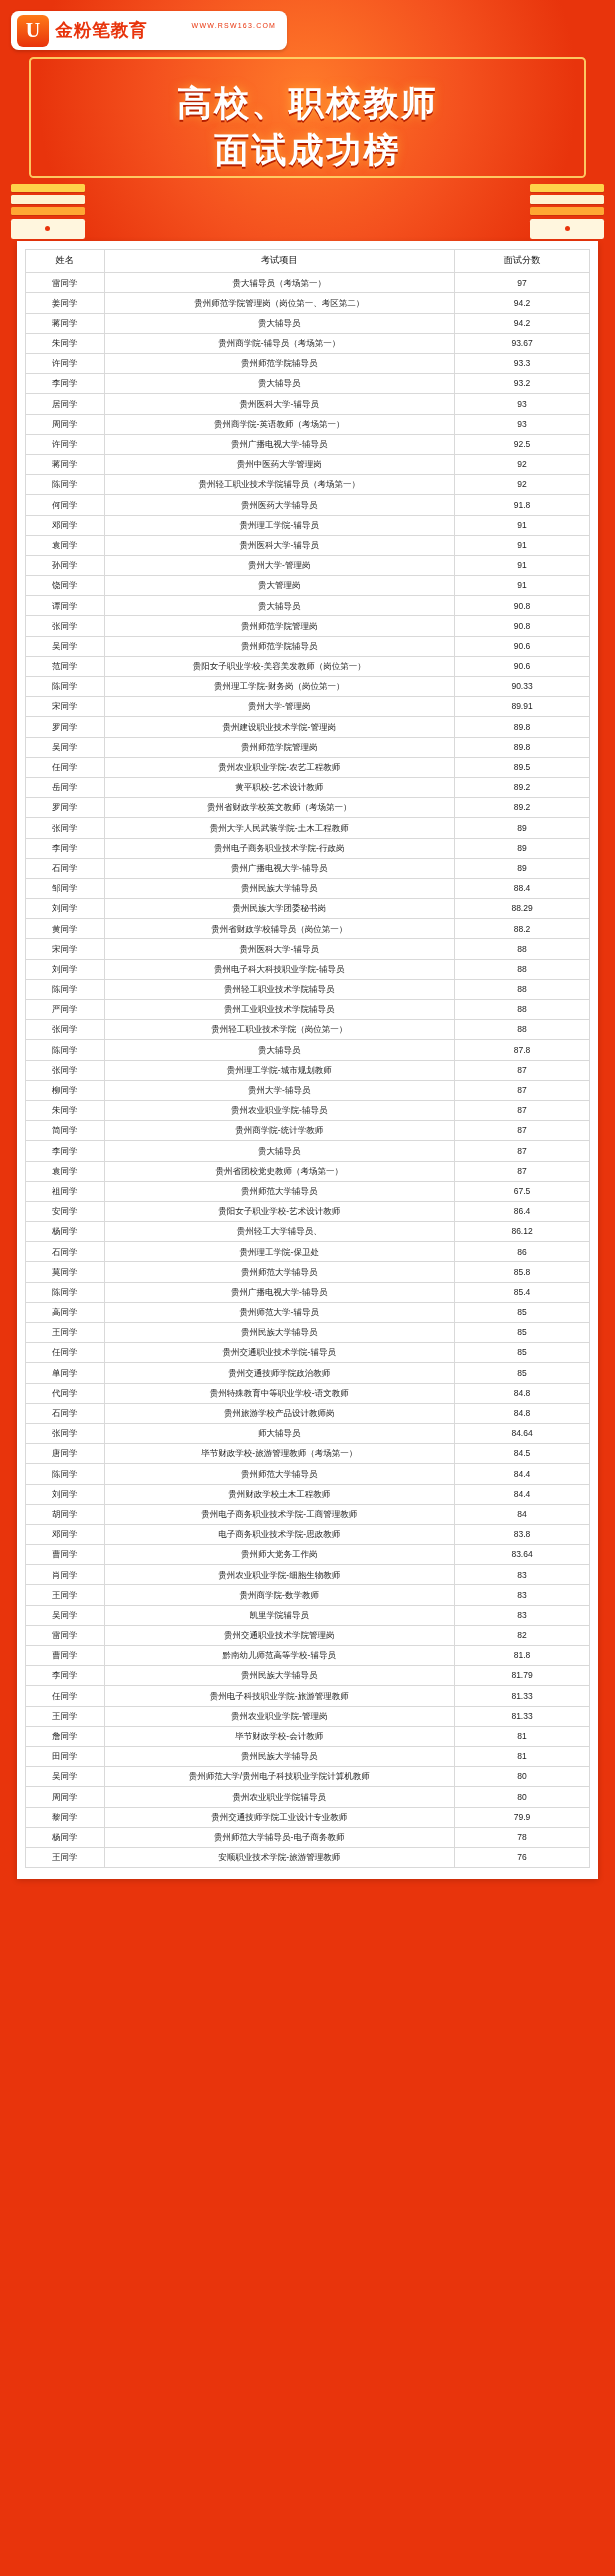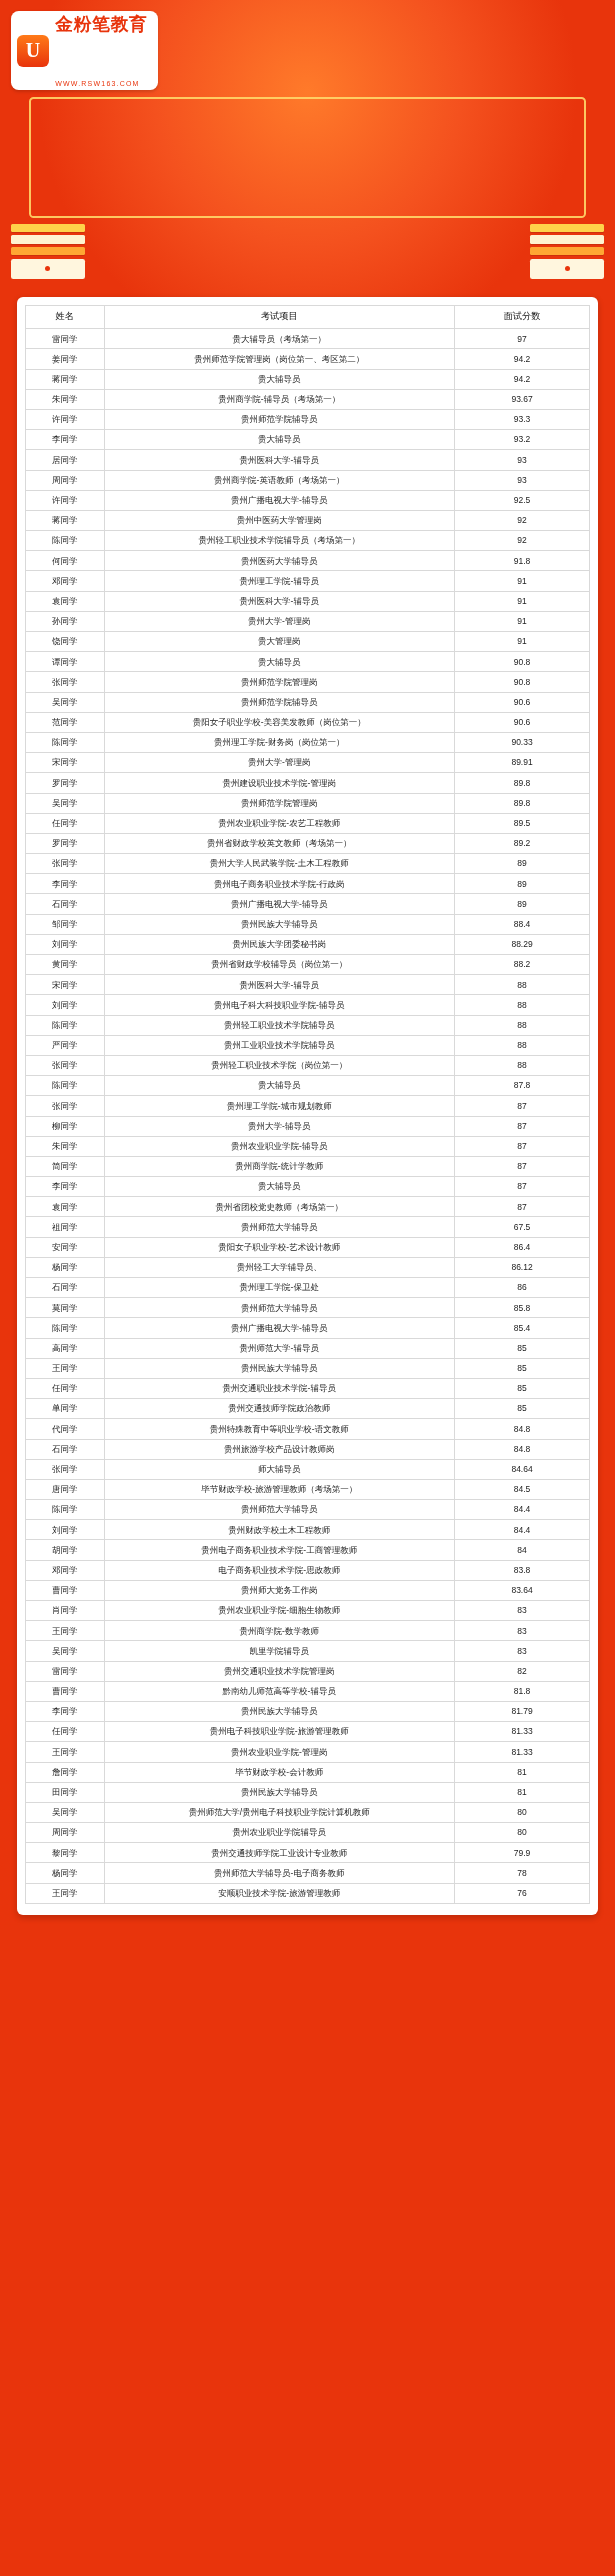--- a/index.html
+++ b/index.html
@@ -35,21 +35,21 @@
     box-shadow:0 1.5px 3.1px rgba(0,0,0,.15);
   }
   .logo-mark{
     width:32px;height:32px;border-radius:6.2px;
     background:linear-gradient(#ff7a18,#e8340c);
     display:flex;align-items:center;justify-content:center;
     color:#fff;font-size:20px;font-weight:bold;
     font-family:"Liberation Serif", serif;
     margin-right:6.2px;
   }
-  .logo-text{display:flex;flex-direction:column;justify-content:center;gap:44px;}
+  .logo-text{display:flex;flex-direction:row;justify-content:center;gap:44px;}
   .logo-title{
     font-size:17.7px;font-weight:bold;color:#e8340c;letter-spacing:0.8px;line-height:1.1;
   }
   .logo-sub{
     font-size:7px;color:#e8340c;letter-spacing:1.2px;margin-top:1.5px;
   }
 
   
   .banner{
     position:relative;
@@ -92,23 +92,23 @@
   .bk.w{background:#fff3d0;}
   .bk.o{background:#ffa733;}
   .bk-cover{
     height:20px;background:#fff6de;border-radius:2.3px;
     display:flex;align-items:center;justify-content:center;
   }
   .bk-dot{width:5.4px;height:5.4px;border-radius:50%;background:#e8340c;}
 
   
   .card{
-    margin:20px 17px 0 17px;
+    margin:4px 17px 0 17px;
     background:#ffffff;
-    border-radius:6px;
+    border-radius:0;
     padding:7.7px 7.7px 10.8px 7.7px;
     box-shadow:0 2.3px 6.2px rgba(0,0,0,.18);
   }
   table{
     width:100%;
     border-collapse:collapse;
     table-layout:fixed;
   }
   th,td{
     border:0.8px solid #d9d9d9;
@@ -141,20 +141,24 @@
       <div class="logo-mark">U</div>
       <div class="logo-text">
         <div class="logo-title">金粉笔教育</div>
         <div class="logo-sub">WWW.RSW163.COM</div>
       </div>
     </div>
   </div>
 
   <div class="banner">
     <div class="banner-frame"></div>
+    <h1>
+      <span class="l1">高校、职校教师</span>
+      <span class="l2">面试成功榜</span>
+    </h1>
   </div>
 
   <div class="books">
     <div class="book-stack left">
       <div class="bk y"></div>
       <div class="bk w"></div>
       <div class="bk o"></div>
       <div class="bk-cover">
           <span class="bk-dot"></span>
         </div>
@@ -303,20 +307,25 @@
             <td>吴同学</td>
             <td>贵州师范学院管理岗</td>
             <td>89.8</td>
           </tr>
           <tr>
             <td>任同学</td>
             <td>贵州农业职业学院-农艺工程教师</td>
             <td>89.5</td>
           </tr>
           <tr>
+            <td>岳同学</td>
+            <td>黄平职校-艺术设计教师</td>
+            <td>89.2</td>
+          </tr>
+          <tr>
             <td>罗同学</td>
             <td>贵州省财政学校英文教师（考场第一）</td>
             <td>89.2</td>
           </tr>
           <tr>
             <td>张同学</td>
             <td>贵州大学人民武装学院-土木工程教师</td>
             <td>89</td>
           </tr>
           <tr>

